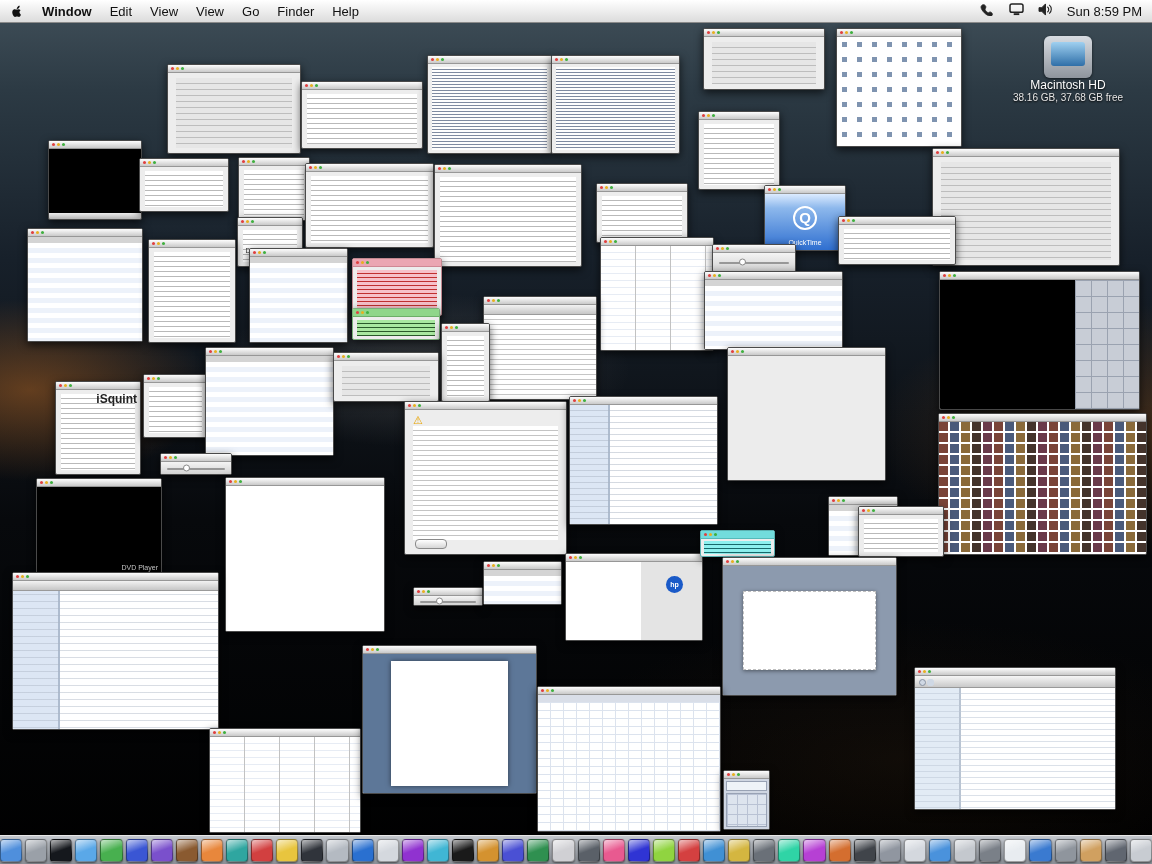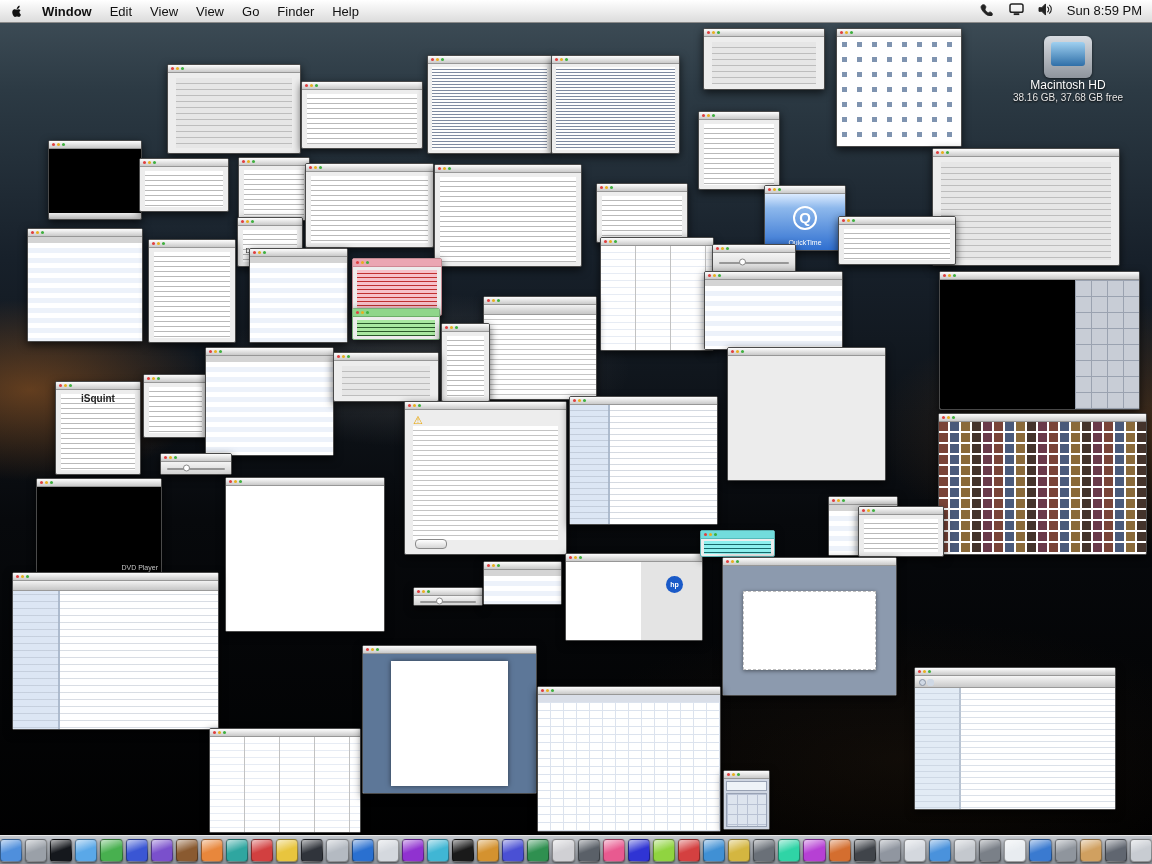--- a/index.html
+++ b/index.html
@@ -14,21 +14,21 @@
   
   .menubar{position:absolute;top:0;left:0;right:0;height:22px;display:flex;align-items:center;
     gap:18px;padding:0 10px;font-size:13px;color:#111;
     background:linear-gradient(#ffffff,#dcdcdc);border-bottom:1px solid #8a8a8a;z-index:50;}
   .apple{display:flex;align-items:center;}
   .apple svg{width:14px;height:14px;fill:#111;}
   .appname{font-weight:bold;}
   .menus{display:flex;gap:18px;}
   .menu-item{cursor:default;}
   .mb-spacer{flex:1;}
-  .mb-right{display:flex;align-items:flex-start;gap:14px;}
+  .mb-right{display:flex;align-items:center;gap:14px;}
   .mb-icon svg{width:15px;height:13px;fill:#222;stroke:#222;}
   .clock{font-size:13px;}
   
   .hd{position:absolute;left:1008px;top:36px;width:120px;text-align:center;z-index:5;}
   .hd-img{width:48px;height:42px;margin:0 auto;border-radius:6px;position:relative;
     background:linear-gradient(#d8dce2,#8f959d);box-shadow:0 1px 3px rgba(0,0,0,.6);}
   .hd-img::after{content:"";position:absolute;left:7px;top:6px;right:7px;bottom:12px;border-radius:3px;
     background:linear-gradient(#9fd0f0,#2f6fa8);}
   .hd-label{margin-top:0;font-size:12px;color:#fff;text-shadow:0 1px 2px #000;}
   .hd-sub{font-size:10px;color:#e6e6e6;text-shadow:0 1px 2px #000;}
@@ -38,21 +38,21 @@
     box-shadow:0 3px 9px rgba(0,0,0,.65);}
   .tbar{flex:0 0 7px;display:flex;align-items:center;gap:2px;padding:0 3px;
     background:linear-gradient(#fdfdfd,#c9c9c9);border-bottom:1px solid #979797;}
   .dots{width:3px;height:3px;border-radius:50%;background:#e04040;
     box-shadow:5px 0 0 #e8b020,10px 0 0 #40b040;}
   .wtitle{font-size:5px;color:#444;overflow:hidden;white-space:nowrap;margin-left:10px;}
   .wbody{flex:1;position:relative;background:#f4f4f4;}
   .wlabel{position:absolute;left:3px;right:3px;bottom:3px;text-align:center;
     font-size:7px;line-height:1.15;color:#fff;pointer-events:none;}
   .lp-br{text-align:right;}
-  .lp-tl{top:3px;bottom:auto;text-align:center;font-weight:bold;font-size:10px;}
+  .lp-tl{top:3px;bottom:auto;text-align:right;font-weight:bold;font-size:12px;}
   
   .k-blank .wbody{background:#fff;}
   .k-blankgray .wbody{background:#ececec;}
   .k-black .wbody{background:#000;}
   .k-lines .wbody{background:#fff;padding:4px 5px;background-origin:content-box;background-clip:content-box;
     background-image:repeating-linear-gradient(to bottom,transparent 0 4px,#b9b9b9 4px 5px);}
   .k-dense .wbody{background:#fdfdfd;padding:3px 4px;background-origin:content-box;background-clip:content-box;
     background-image:repeating-linear-gradient(to bottom,transparent 0 2px,#7e8aa0 2px 3px);}
   .k-panel .wbody{background:#e6e6e6;padding:5px 8px;background-origin:content-box;background-clip:content-box;
     background-image:repeating-linear-gradient(to bottom,transparent 0 5px,#bdbdbd 5px 6px);}

